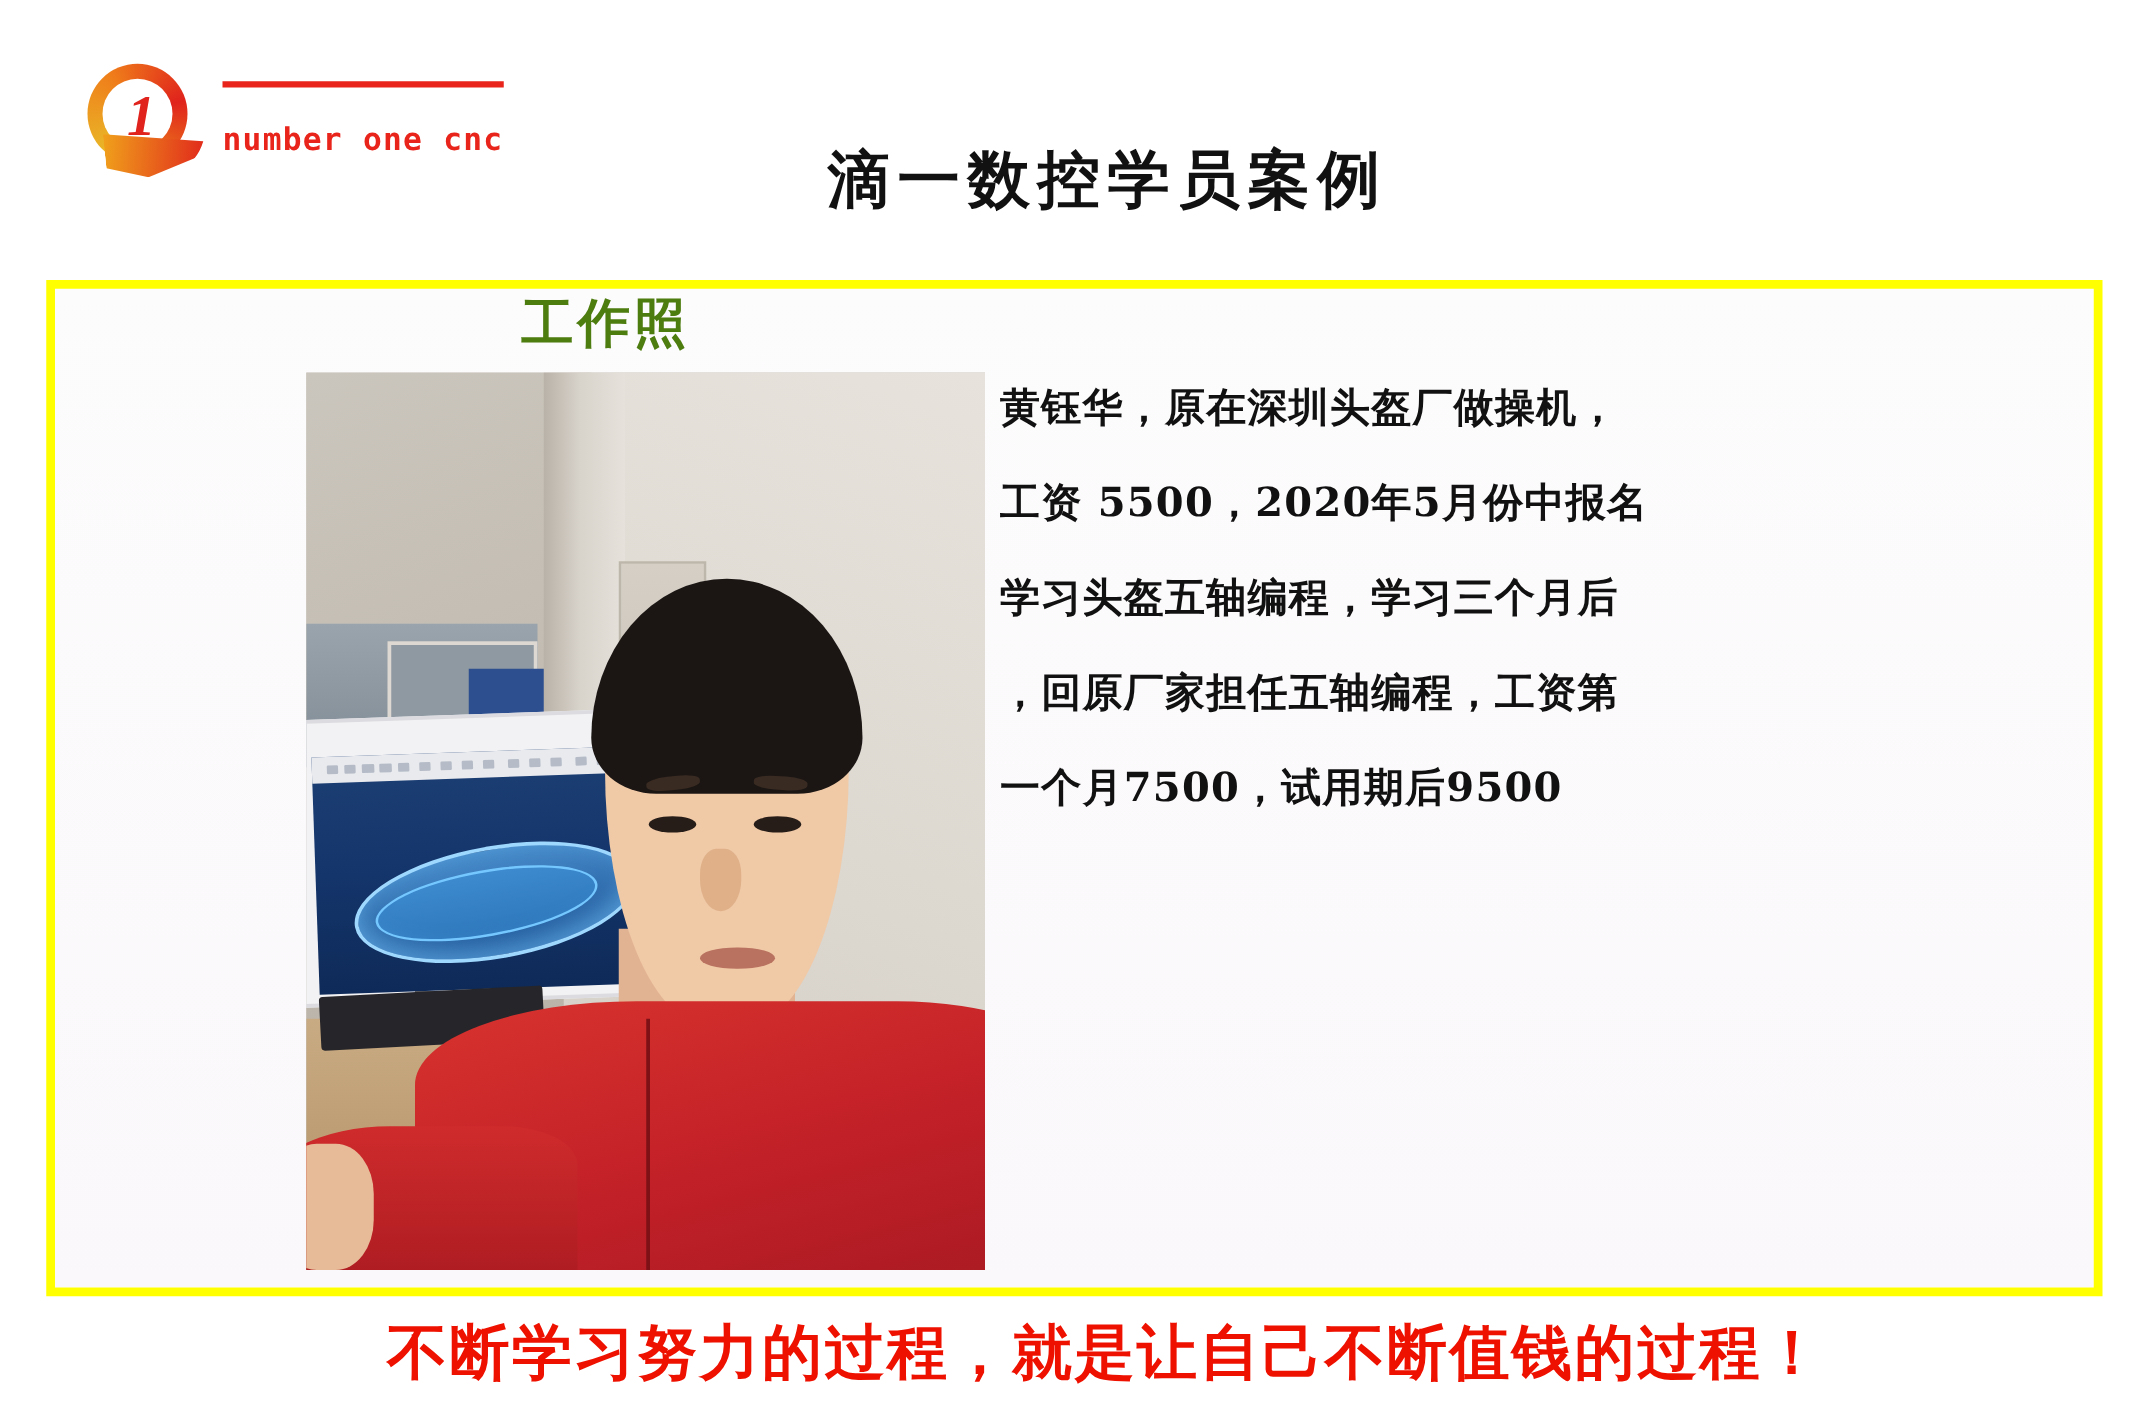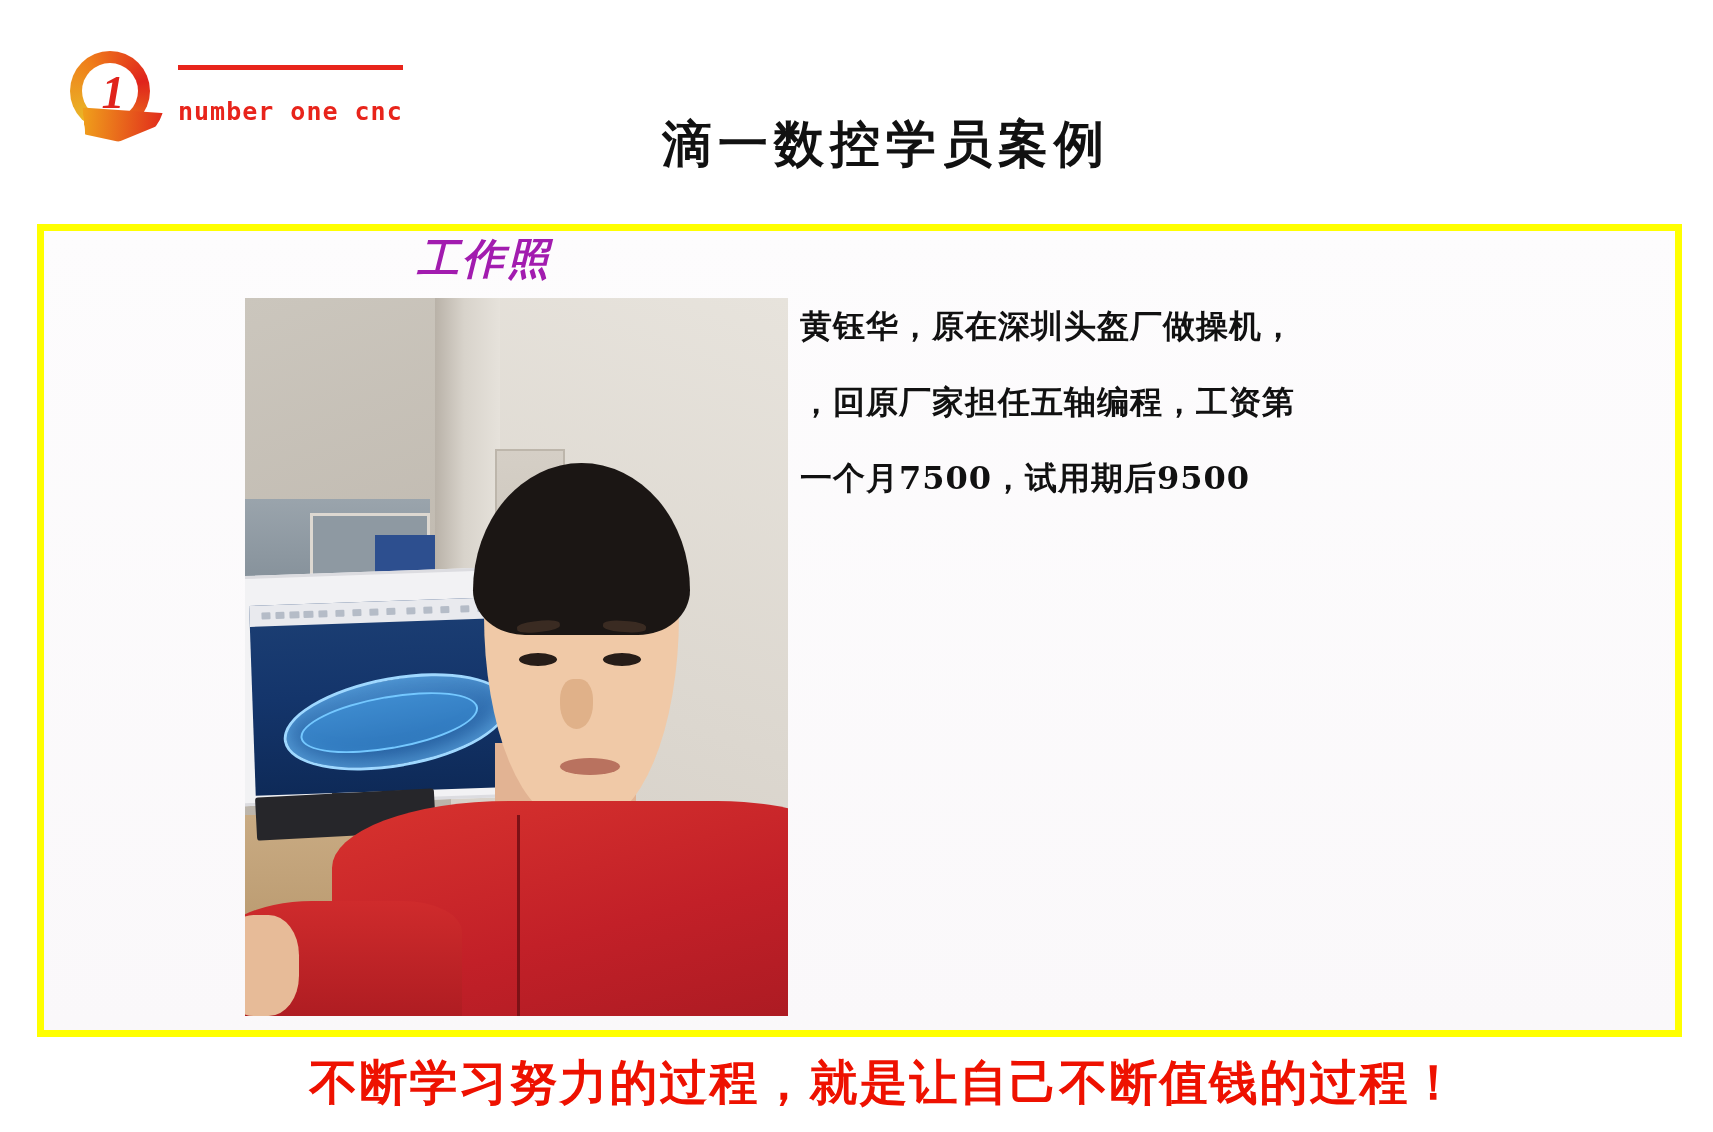--- a/index.html
+++ b/index.html
@@ -130,28 +130,27 @@
     height: 813px;
     border: 7px solid #ffff00;
     box-sizing: border-box;
     background: linear-gradient(180deg, #fdfcfd 0%, #faf8fa 100%);
   }
 
   .photo-caption {
     position: absolute;
     left: 417px;
     top: 233px;
-    color: #a21caf;
+    color: #4d7c0f;
     font-family: "DejaVu Serif", serif;
     font-weight: bold;
     font-size: 42px;
     line-height: 52px;
     letter-spacing: 3px;
     white-space: nowrap;
-    font-style: italic;
   }
 
   
   .photo {
     position: absolute;
     left: 245px;
     top: 298px;
     width: 543px;
     height: 718px;
     overflow: hidden;
@@ -392,17 +391,19 @@
   <div class="ph-nose"></div>
   <div class="ph-mouth"></div>
   <div class="ph-jacket"></div>
   <div class="ph-jacket-zip"></div>
   <div class="ph-arm"></div>
   <div class="ph-hand"></div>
 </div>
 
 <div class="body-text">
   <div>黄钰华，原在深圳头盔厂做操机，</div>
+  <div>工资 5500，2020年5月份中报名</div>
+  <div>学习头盔五轴编程，学习三个月后</div>
   <div>，回原厂家担任五轴编程，工资第</div>
   <div>一个月7500，试用期后9500</div>
 </div>
 
 <div class="footer-slogan">不断学习努力的过程，就是让自己不断值钱的过程！</div>
 
 </body></html>

